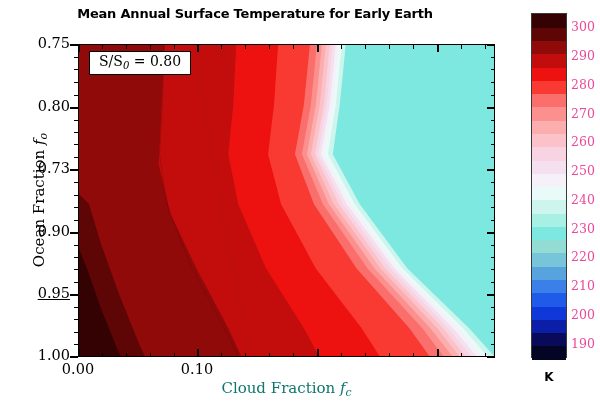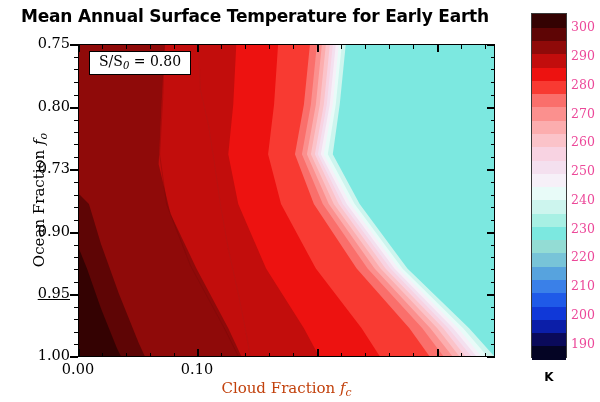--- a/index.html
+++ b/index.html
@@ -7,21 +7,21 @@
     width:600px;height:402px;background:#ffffff;
     font-family:"DejaVu Serif",serif;
     overflow:hidden;position:relative;
   }
   #root{position:absolute;left:0;top:0;width:600px;height:402px;}
 
   
   .title{
     position:absolute;left:0;top:6px;width:510px;
     text-align:center;font-family:"DejaVu Sans",sans-serif;
-    font-weight:bold;font-size:17px;color:#000;
+    font-weight:bold;font-size:13px;color:#000;
     letter-spacing:-0.2px;
   }
 
   
   .plot-frame{
     position:absolute;left:78px;top:44px;width:417px;height:313px;
     box-sizing:border-box;border:1.5px solid #000;overflow:hidden;
     background:#7ce8e0;
   }
   .field{position:absolute;left:0;top:0;width:100%;height:100%;}
@@ -42,21 +42,21 @@
   .xlab{
     position:absolute;font-size:14.5px;color:#000;
     text-align:center;width:70px;top:361px;
   }
   .ylab{
     position:absolute;font-size:14.5px;color:#000;
     text-align:right;width:56px;left:14px;
   }
   .xtitle{
     position:absolute;left:78px;top:379px;width:417px;
-    text-align:center;font-size:15px;color:#c2410c;
+    text-align:center;font-size:15px;color:#0f766e;
   }
   .ytitle{
     position:absolute;left:-110px;top:190px;width:300px;
     text-align:center;font-size:15px;color:#000;
     transform:rotate(-90deg);transform-origin:center center;
   }
   .sub{font-size:0.72em;vertical-align:-0.28em;font-style:italic;}
   .ital{font-style:italic;}
 
   

